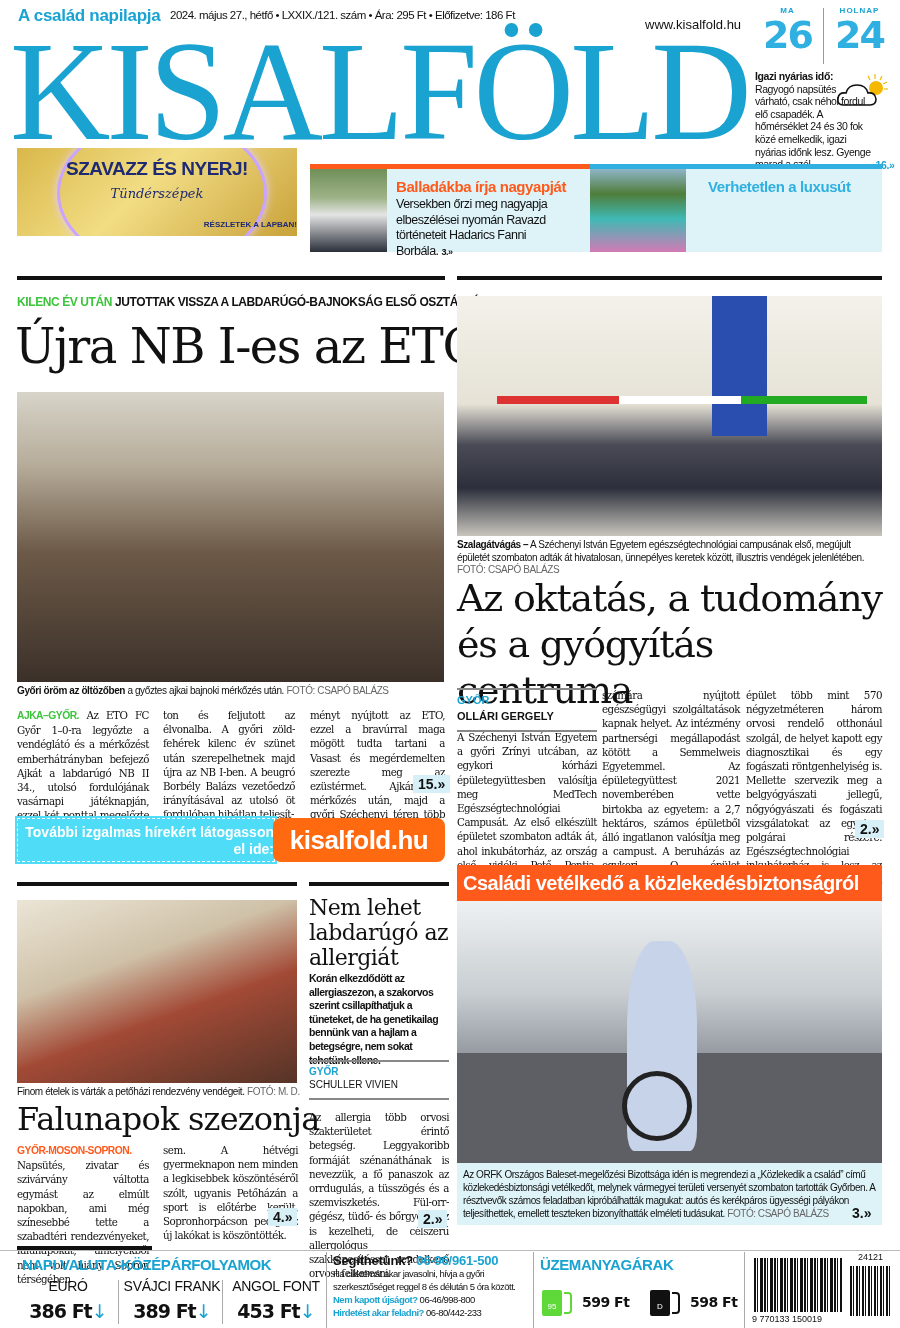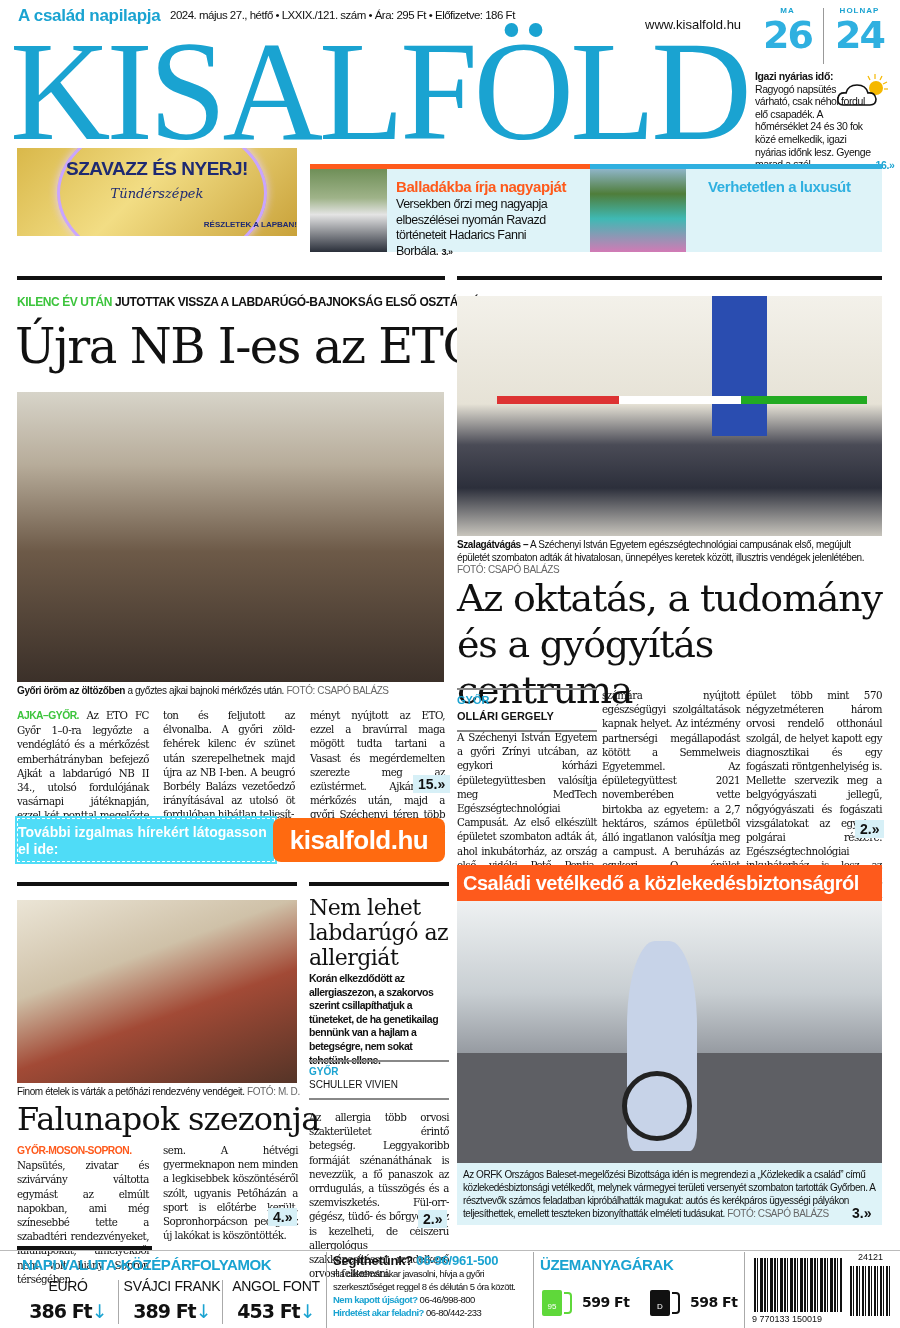--- a/index.html
+++ b/index.html
@@ -49,21 +49,21 @@
 #ribbon-img{left:457px;top:296px;width:425px;height:240px;background:linear-gradient(180deg,#f3f1ea 0%,#e6e2d6 45%,#4a4b56 62%,#2c2f3b 80%,#c8c5bd 100%)}
 #ribbon-banner{position:absolute;left:255px;top:0;width:55px;height:140px;background:#2a4db0}
 #r-title{left:457px;top:575px;font-size:38px;line-height:46px;letter-spacing:-1.2px;width:430px}
 #byline{left:457px;top:688px;width:140px}
 #byline .r1{height:2px;background:#888;margin-bottom:4px}
 #byline .place{color:#1aa3d1;font-weight:bold;font-size:11px}
 #byline .name{font-weight:bold;font-size:11px;margin-top:4px}
 #byline .r2{height:2px;background:#888;margin-top:8px}
 
 #webban{left:17px;top:818px;width:428px;height:44px}
-#webban-left{position:absolute;left:0;top:0;width:258px;height:44px;background:#4fdcf7;border:1px dashed #fff;outline:2px solid #4fdcf7;color:#fff;font-weight:bold;font-size:14px;line-height:17px;text-align:left;padding-top:5px}
+#webban-left{position:absolute;left:0;top:0;width:258px;height:44px;background:#4fdcf7;border:1px dashed #fff;outline:2px solid #4fdcf7;color:#fff;font-weight:bold;font-size:14px;line-height:17px;text-align:right;padding-top:5px}
 #webban-right{position:absolute;left:256px;top:0;width:172px;height:44px;background:#ff6a10;border-radius:8px;color:#fff;font-weight:bold;font-size:26px;line-height:44px;text-align:center;letter-spacing:-0.5px}
 
 #food-img{left:17px;top:900px;width:280px;height:183px;background:linear-gradient(160deg,#ebe5d6 0%,#cfc1a8 35%,#a24a36 60%,#553427 100%)}
 #food-title{left:17px;top:1100px;font-size:32px;line-height:38px;letter-spacing:-0.8px}
 
 #allergy-title{left:309px;top:895px;font-size:22px;line-height:25px;letter-spacing:-0.5px}
 #allergy-lead{left:309px;top:972px;width:140px;font-weight:bold;font-size:10.5px;line-height:13.6px;letter-spacing:-0.5px}
 #allergy-by{left:309px;top:1060px;width:140px}
 #allergy-by .r1{height:2px;background:#888;margin-bottom:4px}
 #allergy-by .place{color:#1aa3d1;font-weight:bold;font-size:10px}

